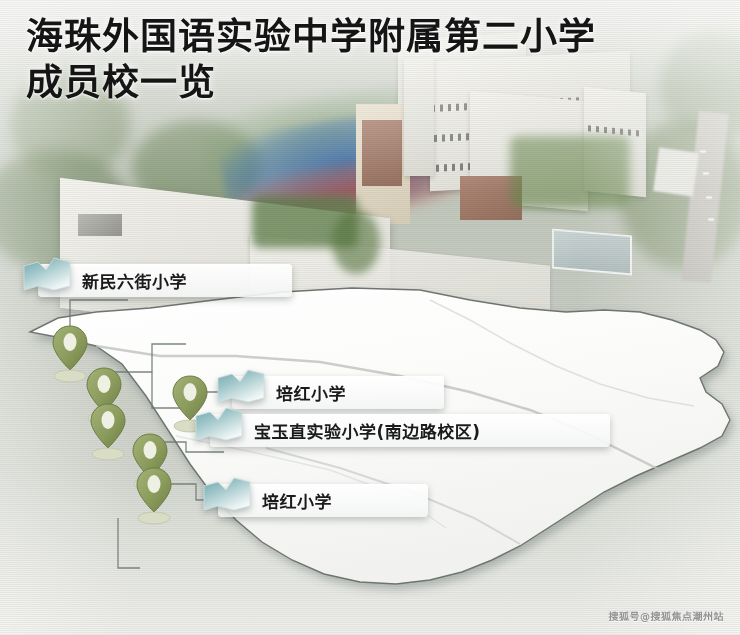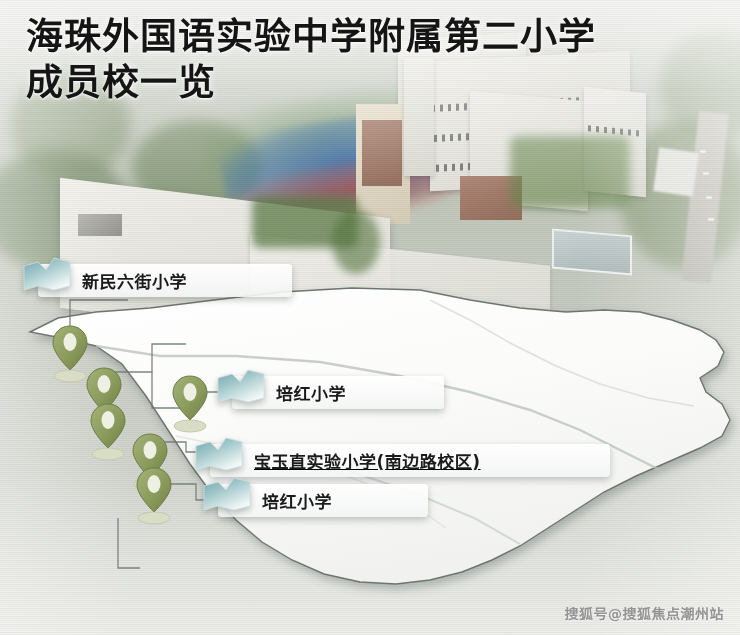--- a/index.html
+++ b/index.html
@@ -95,21 +95,21 @@
   }
   .flag{
     position:absolute;left:-18px;top:-8px;width:56px;height:40px;
     filter:drop-shadow(0 3px 3px rgba(60,75,70,.34));
   }
 
   
   .wm{
     position:absolute;right:16px;bottom:12px;
     font-family:"DejaVu Sans","Liberation Sans",sans-serif;
-    font-size:14px;font-weight:700;color:#8d8d8d;
+    font-size:10px;font-weight:700;color:#8d8d8d;
     letter-spacing:.5px;opacity:.92;
     text-shadow:0 1px 1px rgba(255,255,255,.8);
   }
 </style>
 </head>
 <body>
 
 <div id="poster">
 
   <div class="photo">
@@ -282,21 +282,21 @@
 
   <div class="label" style="left:232px;top:376px;width:154px;">
     <span class="flag">
       <svg width="56" height="40" viewBox="0 0 56 40">
         <path d="M4 10 L18 6 L26 14 L34 2 L50 6 L50 30 L34 34 L18 30 L4 34 Z" fill="url(#fg1)" stroke="#cfe0e1" stroke-width="0.8"></path>
       </svg>
     </span>
     <span class="txt">培红小学</span>
   </div>
 
-  <div class="label" style="left:210px;top:444px;width:342px;text-decoration:underline;">
+  <div class="label" style="left:210px;top:414px;width:342px;">
     <span class="flag">
       <svg width="56" height="40" viewBox="0 0 56 40">
         <path d="M4 10 L18 6 L26 14 L34 2 L50 6 L50 30 L34 34 L18 30 L4 34 Z" fill="url(#fg1)" stroke="#cfe0e1" stroke-width="0.8"></path>
       </svg>
     </span>
     <span class="txt">宝玉直实验小学(南边路校区)</span>
   </div>
 
   <div class="label" style="left:218px;top:484px;width:152px;">
     <span class="flag">

